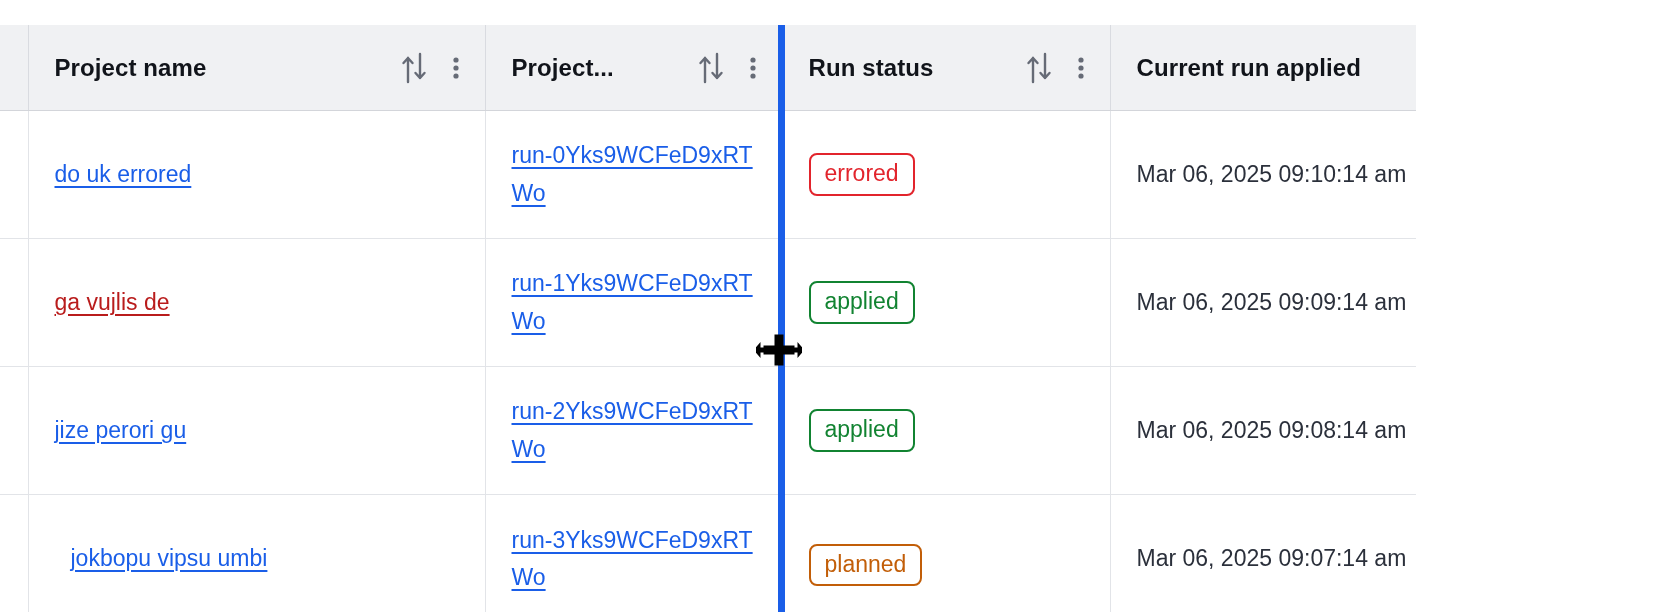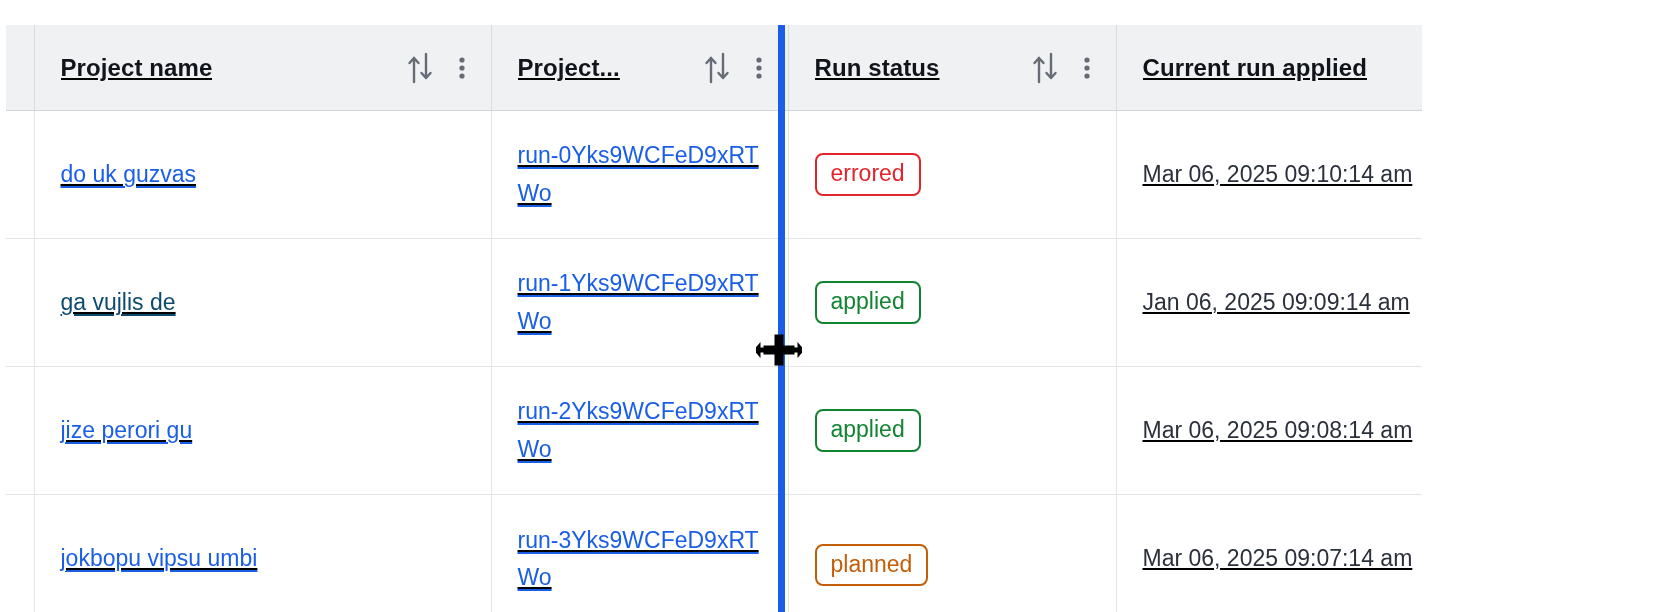--- a/index.html
+++ b/index.html
@@ -16,26 +16,25 @@
     position: relative;
     width: 1672px;
     height: 612px;
     background: #ffffff;
     overflow: hidden;
   }
 
   
   .table-viewport {
     position: absolute;
-    left: 6px;
+    left: 0;
     top: 25px;
     width: 1416px;
     height: 587px;
     overflow: hidden;
-    text-decoration: underline;
   }
 
   table.data-table {
     border-collapse: collapse;
     table-layout: fixed;
     width: 1800px;
     font-size: 21px;
     color: #2b303b;
   }
 
@@ -244,49 +243,49 @@
             </div>
           </th>
         </tr>
       </thead>
 
       <tbody>
 
         <tr>
           <td class="gutter-cell"></td>
           <td>
-            <a class="cell-link" style="color: rgb(26, 94, 232);">do uk guzvas</a>
+            <a class="cell-link" style="color: rgb(26, 94, 232);">do uk errored</a>
           </td>
           <td>
             <a class="cell-link" style="color: rgb(26, 94, 232);">run-0Yks9WCFeD9xRTWo</a>
           </td>
           <td>
             <span class="status-pill status-errored" style="color: rgb(226, 36, 44);">errored</span>
           </td>
           <td>
             <span class="cell-text">Mar 06, 2025 09:10:14 am</span>
           </td>
           <td>
             <span class="cell-text">e</span>
           </td>
         </tr>
 
         <tr>
           <td class="gutter-cell"></td>
           <td>
-            <a class="cell-link" style="color: #0c4a6e;">ga vujlis de</a>
+            <a class="cell-link" style="color: #b91c1c;">ga vujlis de</a>
           </td>
           <td>
             <a class="cell-link" style="color: rgb(26, 94, 232);">run-1Yks9WCFeD9xRTWo</a>
           </td>
           <td>
             <span class="status-pill status-applied" style="color: rgb(17, 131, 49);">applied</span>
           </td>
           <td>
-            <span class="cell-text">Jan 06, 2025 09:09:14 am</span>
+            <span class="cell-text">Mar 06, 2025 09:09:14 am</span>
           </td>
           <td>
             <span class="cell-text">e</span>
           </td>
         </tr>
 
         <tr>
           <td class="gutter-cell"></td>
           <td>
             <a class="cell-link" style="color: rgb(26, 94, 232); margin-top: 31px;">jize perori gu</a>
@@ -301,21 +300,21 @@
             <span class="cell-text">Mar 06, 2025 09:08:14 am</span>
           </td>
           <td>
             <span class="cell-text">e</span>
           </td>
         </tr>
 
         <tr class="row-last">
           <td class="gutter-cell"></td>
           <td>
-            <a class="cell-link" style="color: rgb(26, 94, 232);">jokbopu vipsu umbi</a>
+            <a class="cell-link" style="color: rgb(26, 94, 232); margin-left: 16px;">jokbopu vipsu umbi</a>
           </td>
           <td>
             <a class="cell-link" style="color: rgb(26, 94, 232);">run-3Yks9WCFeD9xRTWo</a>
           </td>
           <td>
             <span class="status-pill status-planned" style="color: rgb(194, 94, 8); margin-top: 13px;">planned</span>
           </td>
           <td>
             <span class="cell-text">Mar 06, 2025 09:07:14 am</span>
           </td>

